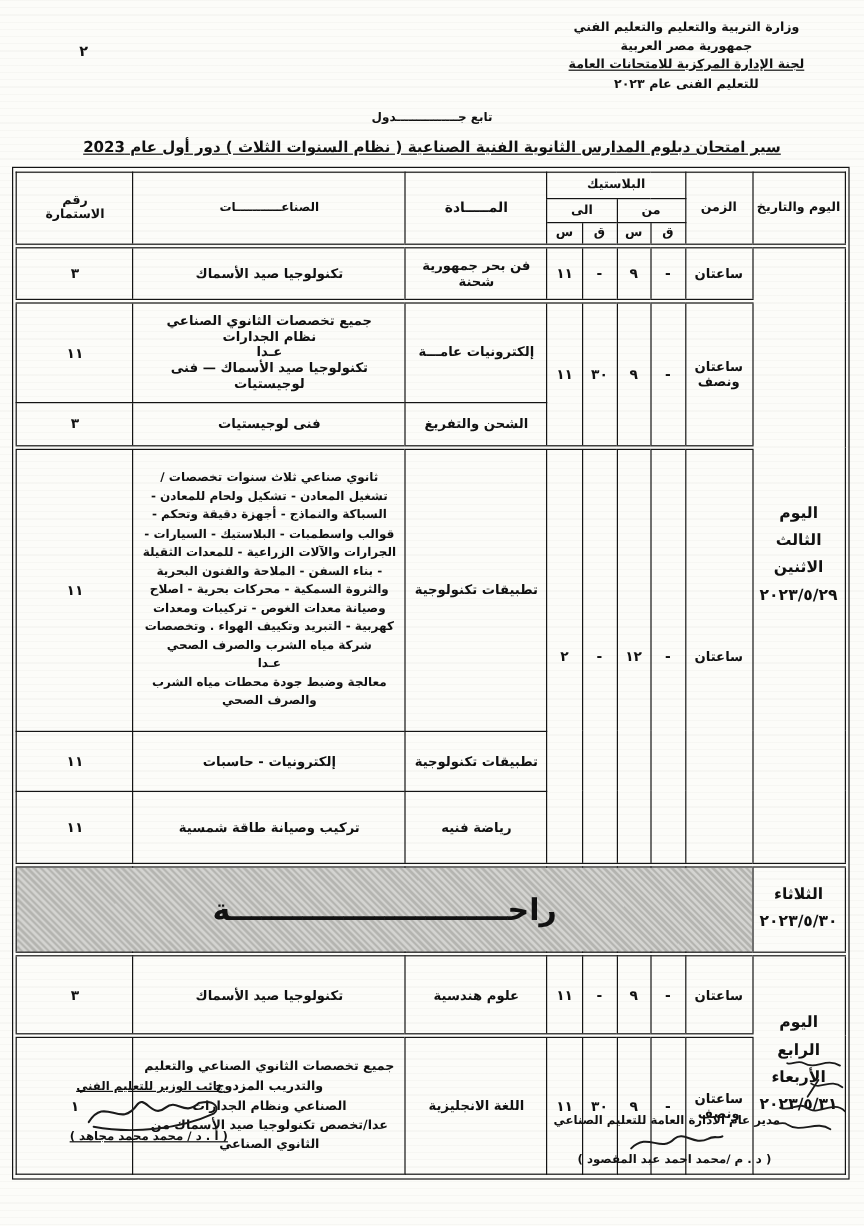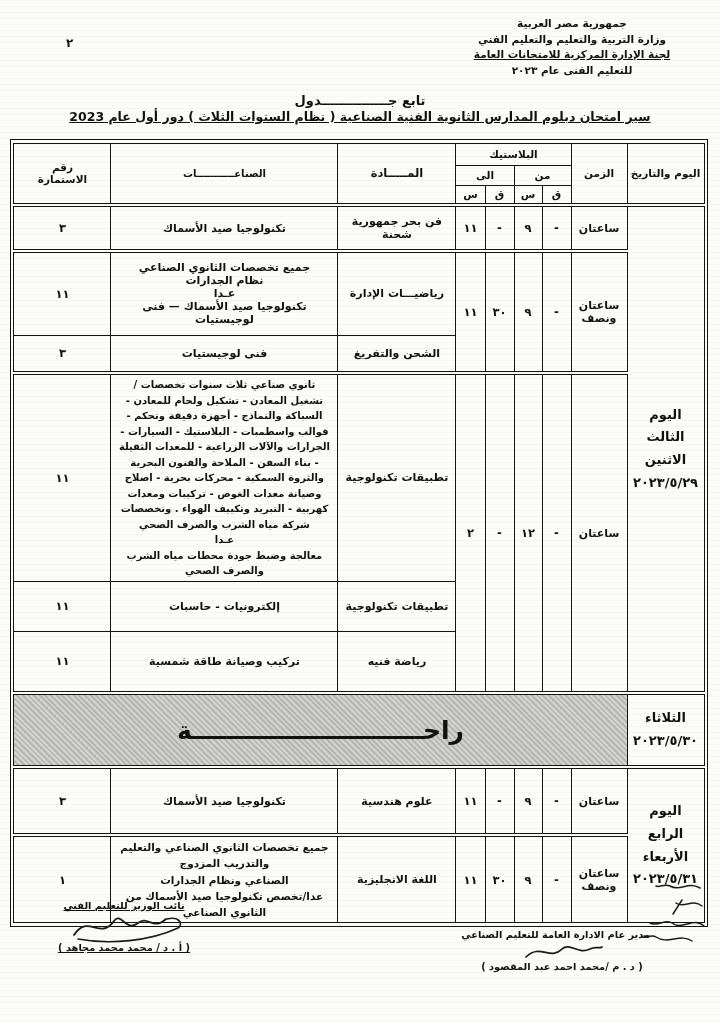--- a/index.html
+++ b/index.html
@@ -10,31 +10,31 @@
     font-family:"DejaVu Sans", sans-serif;
     color:#111;direction:rtl;overflow:hidden;
   }
   
   .letterhead{position:absolute;top:16px;right:26px;width:244px;text-align:center;
     font-weight:bold;font-size:10.5px;line-height:15.5px;}
   .letterhead .u{text-decoration:underline;}
   .page-number{position:absolute;top:36px;left:66px;font-size:12px;font-weight:bold;}
   
   .title-wrap{position:absolute;top:93px;left:0;width:100%;text-align:center;font-weight:bold;}
-  .title-1{font-size:13px;}
-  .title-2{font-size:12.5px;margin-top:1px;text-decoration:underline;}
+  .title-1{font-size:10px;}
+  .title-2{font-size:12.5px;margin-top:11px;text-decoration:underline;}
   
   .table-outer{position:absolute;top:139px;right:12px;border:1.6px solid #141414;padding:2.5px;background:transparent;}
   table{border-collapse:collapse;table-layout:fixed;width:690px;direction:rtl;}
   th,td{border:1.4px solid #141414;font-weight:bold;text-align:center;vertical-align:middle;
     padding:1px 3px;white-space:pre-line;font-size:11px;overflow:hidden;}
   th{font-size:10.5px;padding:0 1px;}
   td.num{font-size:11.5px;}
   td.day{font-size:13px;line-height:1.75;}
-  td.xs{font-size:10px;line-height:1.55;padding:2px 5px;}
+  td.xs{font-size:10px;line-height:1.55;padding:16px 5px;}
   td.subj{font-size:11px;}
   tr.block-start td{border-top:4px double #141414;}
   tr.rest-row td{border-top:4px double #141414;border-bottom:4px double #141414;margin-top:45px;}
   td.rest-cell{
     font-size:25px;letter-spacing:1px;
     background:#c3c3bf;
     background-image:repeating-linear-gradient(45deg, rgba(255,255,255,.28) 0 2px, rgba(90,90,85,.14) 2px 4px);
   }
   
   .sig{position:absolute;text-align:center;font-weight:bold;}
@@ -45,22 +45,22 @@
   svg path{fill:none;stroke:#1b1b1b;stroke-linecap:round;stroke-linejoin:round;}
 </style>
 </head>
 <body>
 
 <div class="page">
 
   <div class="page-number">٢</div>
 
   <div class="letterhead">
+    <div>وزارة التربية والتعليم والتعليم الفني</div>
     <div>جمهورية مصر العربية</div>
-    <div>وزارة التربية والتعليم والتعليم الفني</div>
     <div class="u">لجنة الإدارة المركزية للامتحانات العامة</div>
     <div>للتعليم الفنى عام ٢٠٢٣</div>
   </div>
 
   <div class="title-wrap">
     <div class="title-1">تابع جـــــــــــــــدول</div>
     <div class="title-2">سير امتحان  دبلوم المدارس الثانوية الفنية  الصناعية ( نظام السنوات الثلاث ) دور أول عام 2023</div>
   </div>
 
   <div class="table-outer">
@@ -113,21 +113,21 @@
         <td class="num">٣</td>
       </tr>
 
       <tr style="height:84px" class="block-start">
         <td rowspan="2">ساعتان
 ونصف</td>
         <td rowspan="2" class="num">-</td>
         <td rowspan="2" class="num">٩</td>
         <td rowspan="2" class="num">٣٠</td>
         <td rowspan="2" class="num">١١</td>
-        <td class="subj">رياضيـــات الإدارة</td>
+        <td class="subj">إلكترونيات عامـــة</td>
         <td>جميع تخصصات الثانوي الصناعي
 نظام الجدارات
 عـدا
 تكنولوجيا صيد الأسماك — فنى لوجيستيات</td>
         <td class="num">١١</td>
       </tr>
 
       <tr style="height:38px">
         <td class="subj">الشحن والتفريغ</td>
         <td>فنى لوجيستيات</td>

